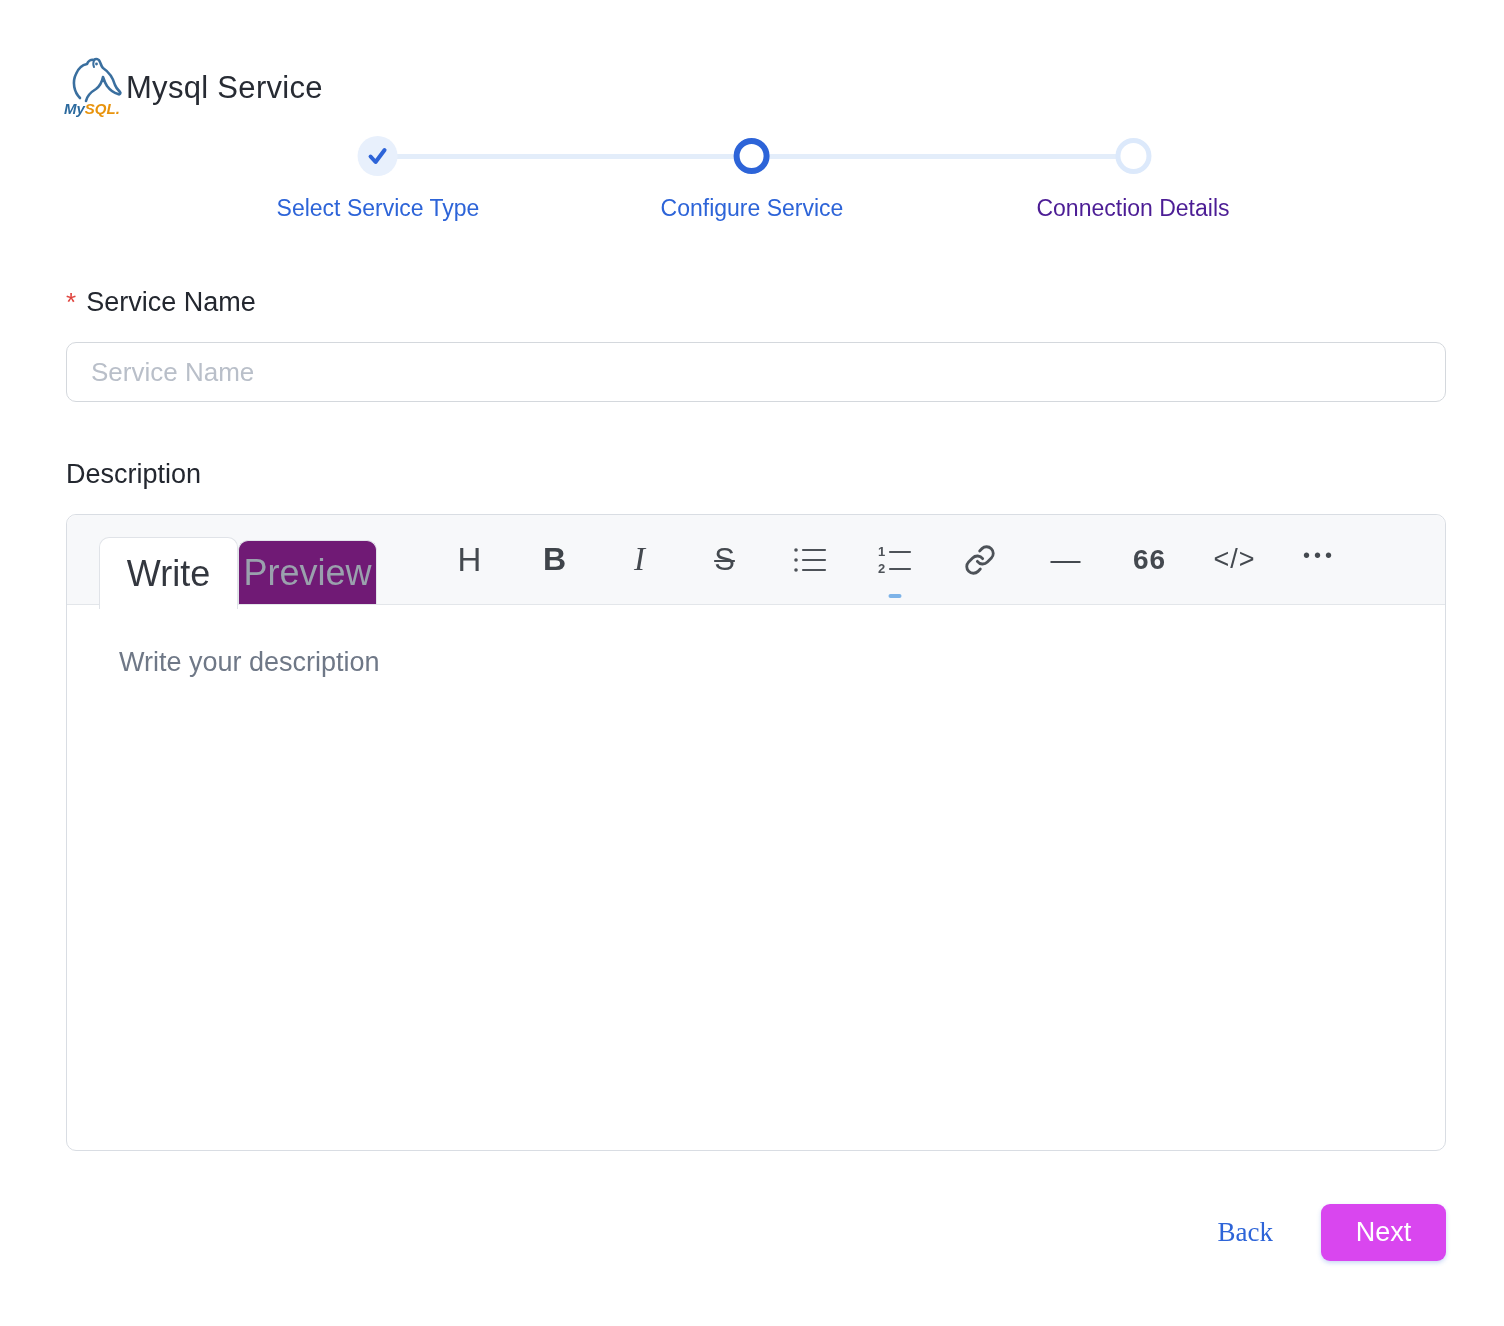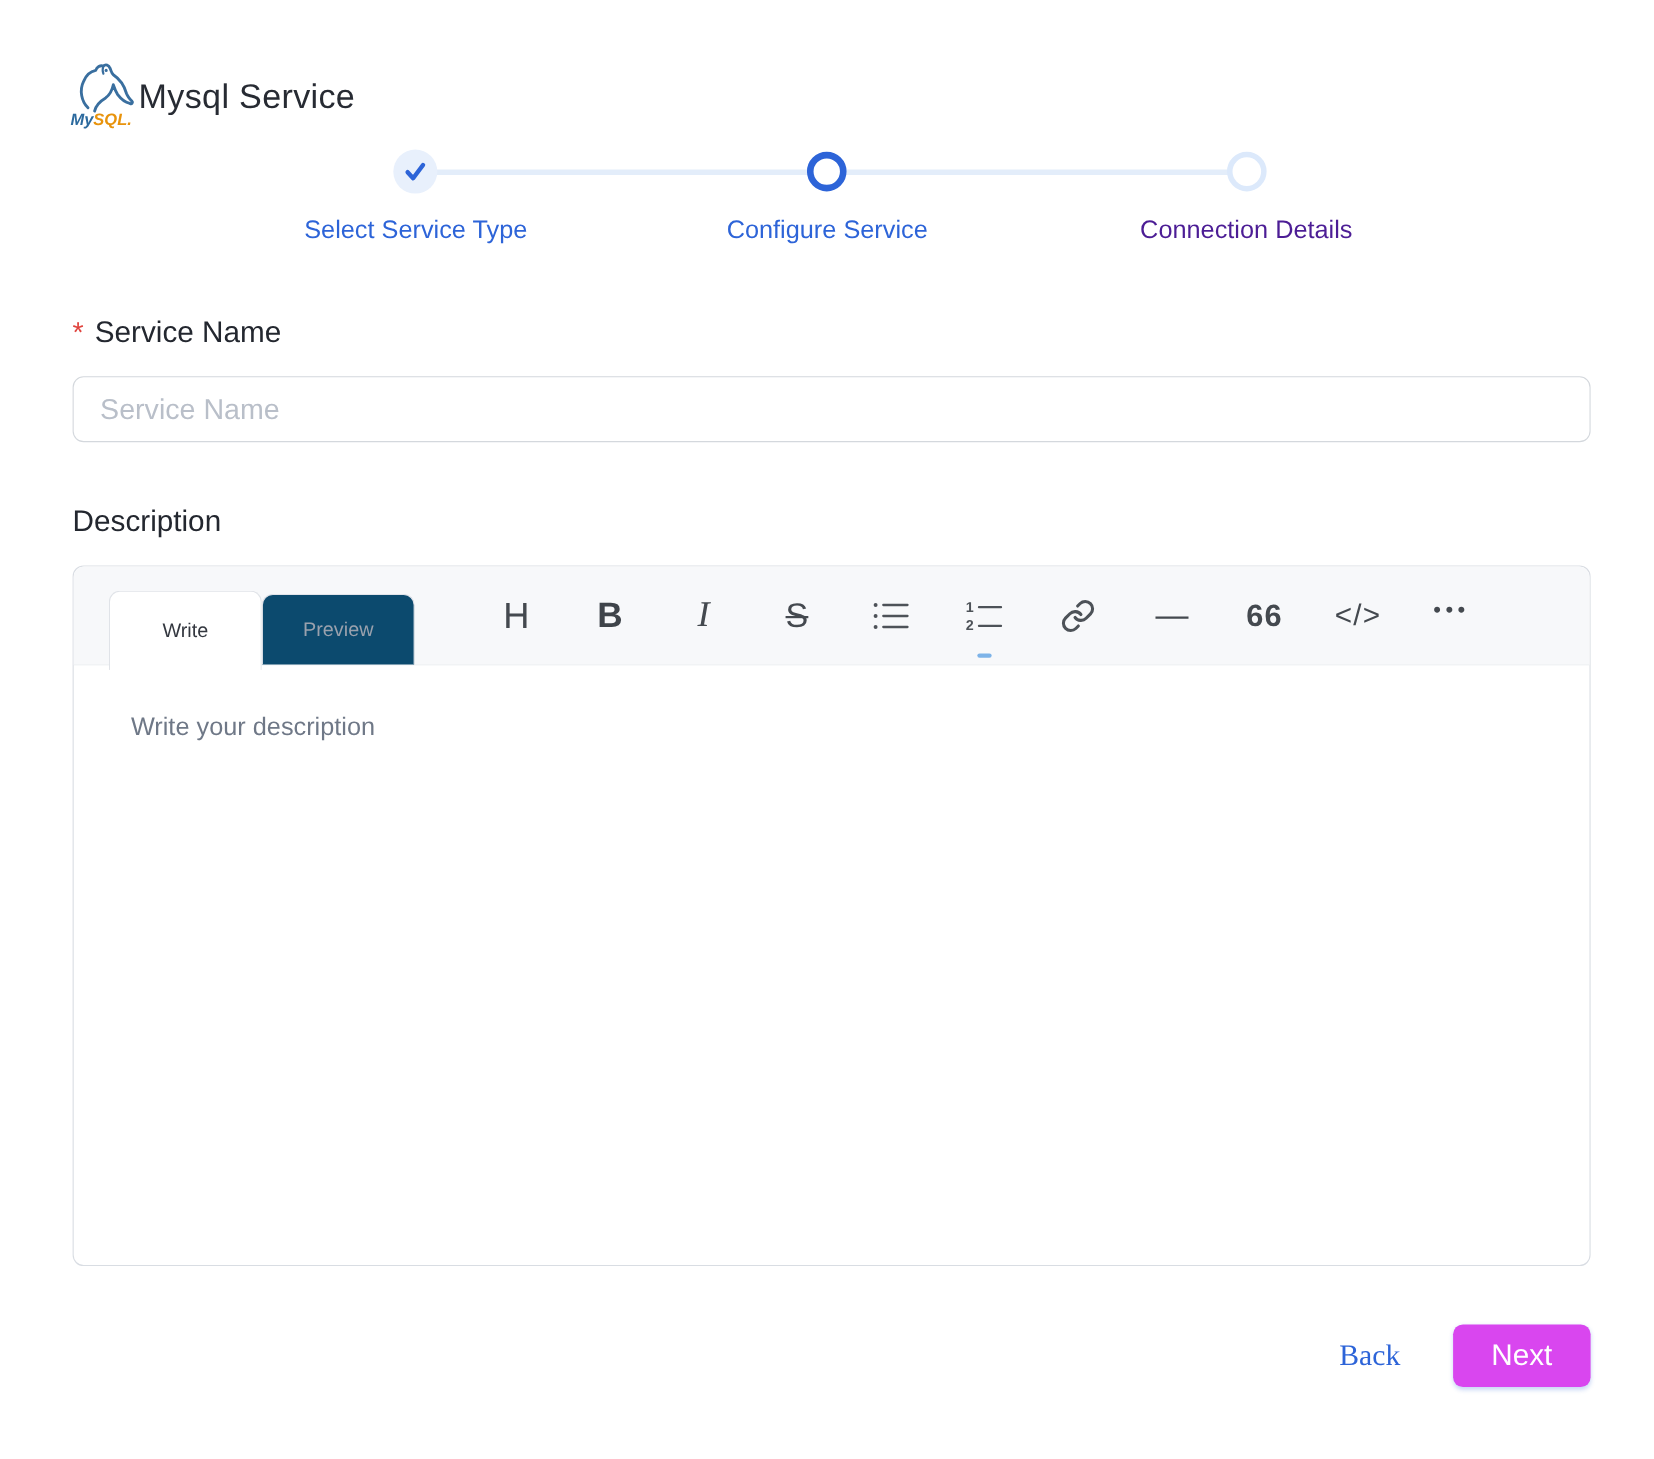--- a/index.html
+++ b/index.html
@@ -43,42 +43,42 @@
   .label-description { top: 459px; }
 
   
   .editor { position: absolute; left: 66px; top: 514px; width: 1380px; height: 637px;
     border: 1px solid #d9dde3; border-radius: 10px; background: #ffffff; }
   .editor-header { position: relative; height: 90px; background: #f7f8fa;
     border-bottom: 1px solid #e3e6ea; border-radius: 10px 10px 0 0;
     display: flex; align-items: center; padding-left: 32px; }
   .tabs { display: flex; align-self: flex-end; height: 100%; align-items: flex-end; }
   .tab { width: 139px; display: flex; align-items: center; justify-content: center;
-    font-size: 18px; border-radius: 10px 10px 0 0; cursor: pointer; }
+    font-size: 36px; border-radius: 10px 10px 0 0; cursor: pointer; }
   .tab-active { background: #ffffff; border: 1px solid #e0e3e8; border-bottom: none;
     height: 72px; margin-bottom: -5px; z-index: 3; color: #33373f; font-weight: 500; }
-  .tab-inactive { background: #0c4a6e; border: 1px solid #e2e4ea; border-bottom: none;
+  .tab-inactive { background: #701a75; border: 1px solid #e2e4ea; border-bottom: none;
     height: 64px; color: #9aa1ad; }
   .toolbar { display: flex; align-items: center; gap: 48px; margin-left: 74px; color: #4d5258; }
   .t-icon { width: 37px; height: 44px; display: flex; align-items: center; justify-content: center;
     cursor: pointer; position: relative; }
   .g-heading { font-size: 33px; font-weight: 400; color: #44494f; }
   .g-bold { font-size: 32px; font-weight: 800; color: #3f444a; }
   .g-italic { font-family: "Liberation Serif", serif; font-style: italic; font-size: 33px; color: #44494f; }
   .g-strike { font-size: 31px; text-decoration: line-through; color: #44494f; text-decoration-thickness: 2px; }
   .g-hr { font-size: 30px; color: #44494f; letter-spacing: -2px; }
   .g-quote { font-size: 28px; font-weight: 700; color: #44494f; letter-spacing: 1px; }
   .g-code { font-size: 27px; color: #44494f; letter-spacing: 1px; }
   .g-more { font-size: 20px; color: #44494f; letter-spacing: 4px; padding-bottom: 8px; }
   .svg-icon { stroke: #4d5258; fill: none; stroke-width: 2.1; stroke-linecap: round; stroke-linejoin: round; }
   .blue-dash { position: absolute; left: 50%; transform: translateX(-50%); bottom: -16px;
     width: 13px; height: 4px; border-radius: 2px; background: #7db3e8; }
   .editor-body { position: relative; height: 546px; }
   .editor-textarea { width: 100%; height: 100%; border: none; outline: none; resize: none;
-    border-radius: 0 0 10px 10px; padding: 42px 52px; font-size: 23px; color: #23272f;
+    border-radius: 0 0 10px 10px; padding: 42px 52px; font-size: 27px; color: #23272f;
     font-family: "Liberation Sans", sans-serif; background: transparent; }
   .editor-textarea::placeholder { color: #6f7887; }
 
   
   .footer { position: absolute; top: 1204px; right: 58px; display: flex; align-items: center; gap: 48px; }
   .back-link { font-size: 27px; color: #2d64d8; cursor: pointer; background: none; border: none;
     font-family: Liberation Serif, serif; }
   .next-button { width: 125px; height: 57px; background: #d946ef; color: #ffffff; font-size: 27px;
     border: none; border-radius: 9px; cursor: pointer; box-shadow: 0 2px 4px rgba(45,100,216,0.25);
     font-family: "Liberation Sans", sans-serif; }

